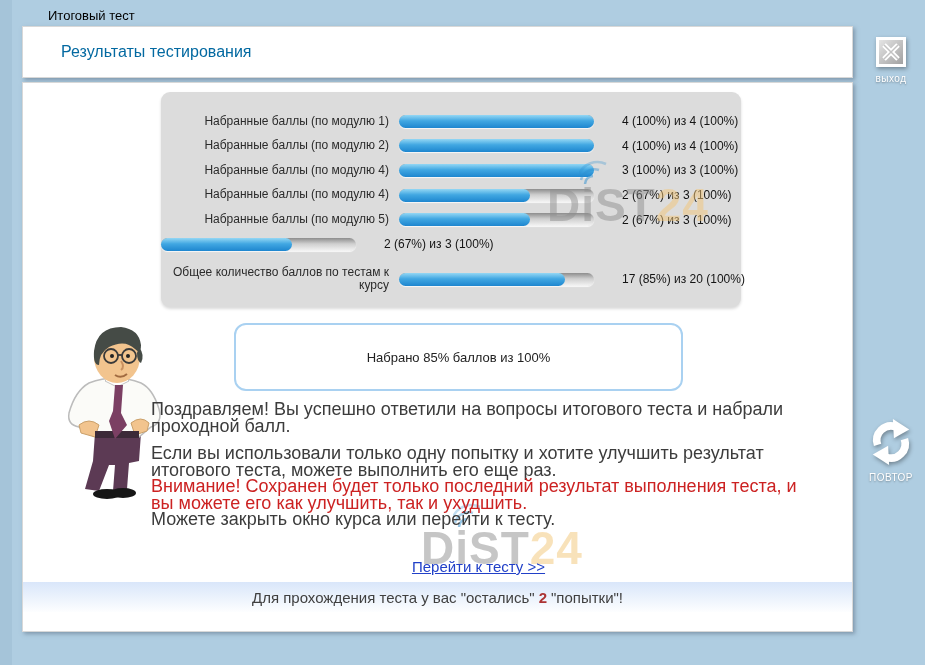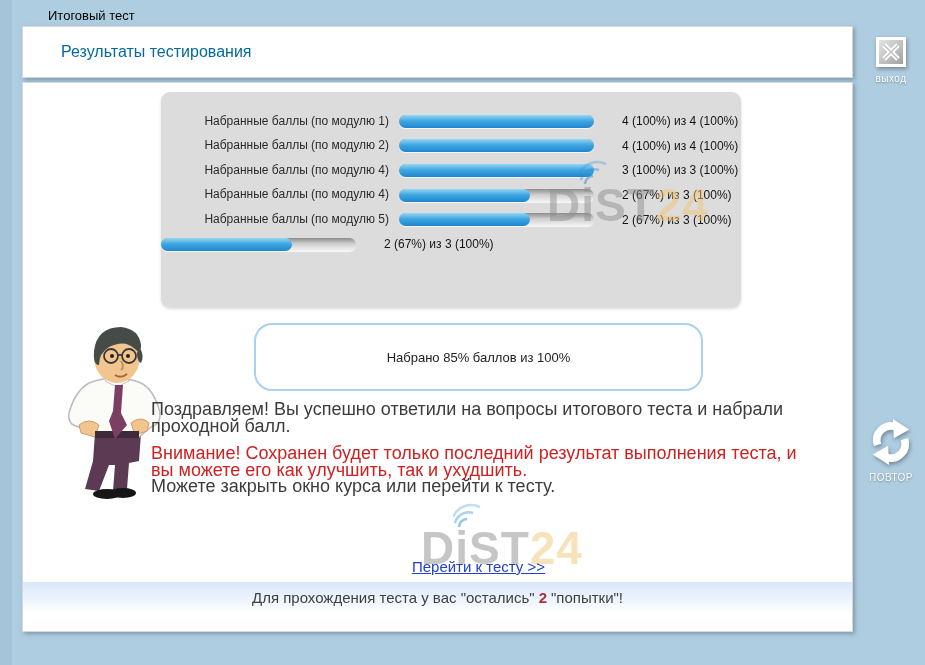--- a/index.html
+++ b/index.html
@@ -32,22 +32,22 @@
   
   .watermark{position:absolute;opacity:.5;pointer-events:none;white-space:nowrap;
              font-size:46px;font-weight:bold;letter-spacing:1px;}
   .wm-main{color:#8f8f8f;}
   .wm-accent{color:#f3c677;}
   .wm-arcs{position:absolute;left:32px;top:-18px;}
   .watermark.wm1{left:386px;top:86px;z-index:5;}
   .watermark.wm2{left:398px;top:438px;z-index:1;}
 
   .score-box{position:absolute;left:211px;top:240px;width:445px;height:64px;border:2px solid #a9d1f1;
-             border-radius:18px;background:#fff;display:flex;align-items:center;justify-content:center;
-             font-size:13px;color:#222;margin-left:20px;}
+             border-radius:12px;background:#fff;display:flex;align-items:center;justify-content:center;
+             font-size:13px;color:#222;}
 
   .character{position:absolute;left:32px;top:238px;}
 
   .message{position:absolute;left:128px;top:318px;width:655px;text-align:left;
            font-size:18px;line-height:16.5px;color:#3c3c3c;z-index:2;}
   .message .para1{margin:0 0 11px 0;}
   .message .warning{color:#cc2222;}
 
   .goto-link-wrap{position:absolute;left:128px;top:475px;width:655px;text-align:center;z-index:2;}
   .goto-link{font-size:15px;color:#2140c8;text-decoration:underline;}
@@ -154,20 +154,27 @@
     <div class="row-value">2 (67%) из 3 (100%)</div>
   </div>
 
   <div class="res-row">
     <div class="bar">
       <div class="bar-fill" style="width: 67%;"></div>
     </div>
     <div class="row-value">2 (67%) из 3 (100%)</div>
   </div>
 
+  <div class="res-row total">
+    <div class="row-label">Общее количество баллов по тестам к курсу</div>
+    <div class="bar">
+      <div class="bar-fill" style="width: 85%;"></div>
+    </div>
+    <div class="row-value">17 (85%) из 20 (100%)</div>
+  </div>
 </div>
       <div class="watermark wm1">
         <svg class="wm-arcs" width="40" height="26" viewBox="0 0 40 26">
           <path d="M6 24 A 8 8 0 0 1 14 16" fill="none" stroke="#2f8fd0" stroke-width="2.5"></path>
           <path d="M2 20 A 14 14 0 0 1 20 10" fill="none" stroke="#2f8fd0" stroke-width="2.5" opacity=".8"></path>
           <path d="M0 14 A 20 20 0 0 1 27 4" fill="none" stroke="#2f8fd0" stroke-width="2.5" opacity=".6"></path>
         </svg><span class="wm-main">DiST</span><span class="wm-accent">24</span>
       </div>
     </div>
 
@@ -201,20 +208,21 @@
         <circle cx="57" cy="35" r="2" fill="#222"></circle>
         <circle cx="73" cy="35" r="2" fill="#222"></circle>
 
         <path d="M66 40 Q70 46 66 49" fill="none" stroke="#c89060" stroke-width="2"></path>
         <path d="M60 54 Q66 58 72 53" fill="none" stroke="#a06a40" stroke-width="2"></path>
       </svg>
     </div>
 
     <div class="message">
       <p class="para1">Поздравляем! Вы успешно ответили на вопросы итогового теста и набрали проходной балл.</p>
+      <div>Если вы использовали только одну попытку и хотите улучшить результат итогового теста, можете выполнить его еще раз.</div>
       <div class="warning">Внимание! Сохранен будет только последний результат выполнения теста, и вы можете его как улучшить, так и ухудшить.</div>
       <div>Можете закрыть окно курса или перейти к тесту.</div>
     </div>
 
     <div class="watermark wm2">
       <svg class="wm-arcs" width="40" height="26" viewBox="0 0 40 26">
         <path d="M6 24 A 8 8 0 0 1 14 16" fill="none" stroke="#2f8fd0" stroke-width="2.5"></path>
         <path d="M2 20 A 14 14 0 0 1 20 10" fill="none" stroke="#2f8fd0" stroke-width="2.5" opacity=".8"></path>
         <path d="M0 14 A 20 20 0 0 1 27 4" fill="none" stroke="#2f8fd0" stroke-width="2.5" opacity=".6"></path>
       </svg><span class="wm-main">DiST</span><span class="wm-accent">24</span>

